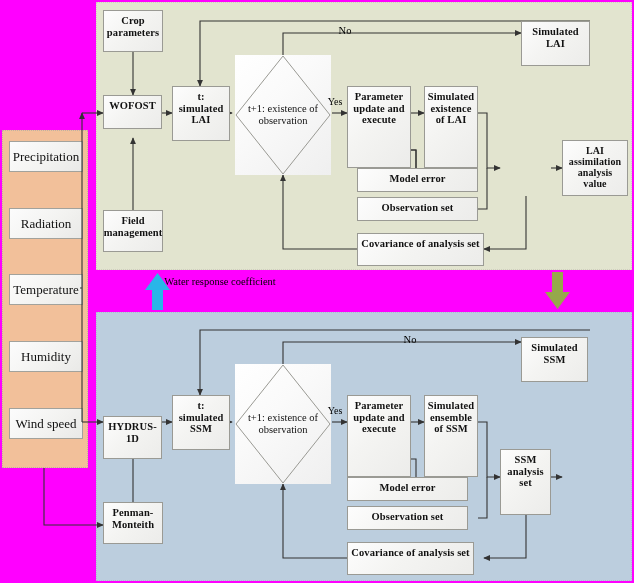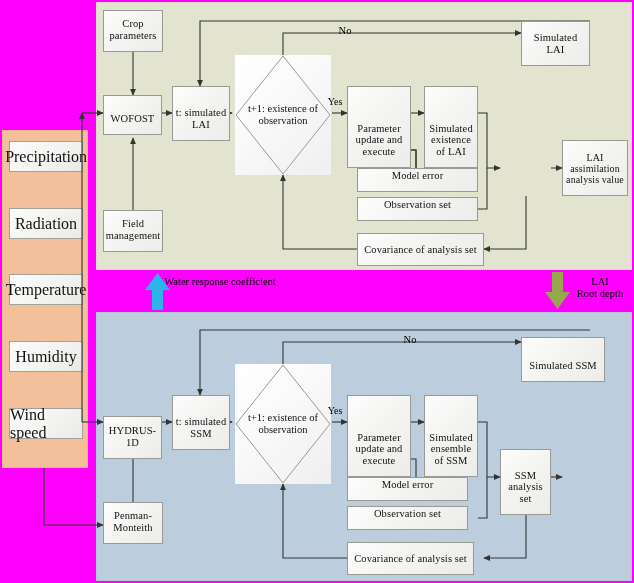--- a/index.html
+++ b/index.html
@@ -29,37 +29,38 @@
   #bottom-panel{
     left:96px;top:312px;width:536px;height:269px;
     background:#BCCEDE;border:1px dotted #aabdd0;
   }
 
   
   .node{
     position:absolute;box-sizing:border-box;
     background:linear-gradient(135deg,#FDFDFD 0%,#F4F4F2 45%,#ECECEA 100%);
     border:1px solid #9a9a94;
-    display:flex;align-items:flex-end;justify-content:center;
+    display:flex;align-items:flex-start;justify-content:center;
     text-align:center;
     font-size:10.5px;line-height:11.5px;
     color:#111;
-    padding:10px 2px;
+    padding:4px 2px;
     letter-spacing:.1px;
+    font-weight:bold;
   }
   .node.small{font-size:10px;line-height:11px;}
 
   
   .driver{
     position:absolute;left:6px;width:74px;height:31px;
     box-sizing:border-box;
     background:linear-gradient(135deg,#FCFCFC 0%,#F2F2F0 60%,#E9E9E7 100%);
     border:1px solid #a2a29c;
     display:flex;align-items:center;justify-content:center;
-    font-size:16px;color:#111;
+    font-size:13px;color:#111;
   }
 
   
   .diamond-wrap{position:absolute;box-sizing:border-box;}
   .diamond-plate{
     position:absolute;left:0;top:0;width:100%;height:100%;
     background:linear-gradient(135deg,#FFFFFF 0%,#FAFAFA 40%,#EFEFEF 100%);
   }
   .diamond-wrap svg{position:absolute;left:0;top:0;}
   .diamond-label{
@@ -178,21 +179,21 @@
       <path d="M357,558 L283,558 L283,484" marker-end="url(#ah)"></path>
     </g>
   </svg>
 
   <div class="node" style="left:103px;top:10px;width:60px;height:42px">
       <span>Crop parameters</span>
     </div>
   <div class="node" style="left:103px;top:210px;width:60px;height:42px">
       <span>Field management</span>
     </div>
-  <div class="node" style="left:103px;top:95px;width:59px;height:40px">
+  <div class="node" style="left:103px;top:95px;width:59px;height:34px">
       <span>WOFOST</span>
     </div>
   <div class="node" style="left:172px;top:86px;width:58px;height:55px">
       <span>t: simulated LAI</span>
     </div>
 
   <div class="diamond-wrap" style="left:235px;top:55px;width:96px;height:120px">
     <div class="diamond-plate"></div>
     <svg width="96" height="120">
       <polygon points="48,1 95,60 48,119 1,60" fill="none" stroke="#9a9a94" stroke-width="1"></polygon>
@@ -227,24 +228,20 @@
 
   <svg class="svg-layer">
     <g>
 
       <path d="M152,310 L152,290 L145,290 L157.5,273 L170,290 L163,290 L163,310 z" fill="#29B6E8" stroke="none"></path>
 
       <path d="M552,272 L552,292 L545,292 L557.5,309 L570,292 L563,292 L563,272 z" fill="#96A84B" stroke="none"></path>
     </g>
   </svg>
   <div class="band-text" style="left:160px;top:276px;width:120px"><span>Water response coefficient</span></div>
-  <div class="band-text" style="left:568px;top:276px;width:64px;text-align:left">
-    <div style="text-align:center">LAI</div>
-    <div style="text-align:center">Root depth</div>
-  </div>
 
   <div class="node" style="left:103px;top:502px;width:60px;height:42px">
       <span>Penman-Monteith</span>
     </div>
   <div class="node" style="left:103px;top:416px;width:59px;height:43px">
       <span>HYDRUS-1D</span>
     </div>
   <div class="node" style="left:172px;top:395px;width:58px;height:55px">
       <span>t: simulated SSM</span>
     </div>
@@ -268,20 +265,20 @@
     </div>
   <div class="node" style="left:347px;top:506px;width:121px;height:24px">
       <span>Observation set</span>
     </div>
   <div class="node" style="left:347px;top:542px;width:127px;height:33px">
       <span>Covariance of analysis set</span>
     </div>
   <div class="node" style="left:500px;top:449px;width:51px;height:66px">
       <span>SSM analysis set</span>
     </div>
-  <div class="node" style="left:521px;top:337px;width:84px;height:45px">
+  <div class="node" style="left:521px;top:337px;width:67px;height:45px">
       <span>Simulated SSM</span>
     </div>
 
   <div class="band-text" style="left:390px;top:334px;width:40px"><span>No</span></div>
   <div class="band-text" style="left:322px;top:405px;width:26px;font-size:10px"><span>Yes</span></div>
 
 </div>
 
 </body></html>

